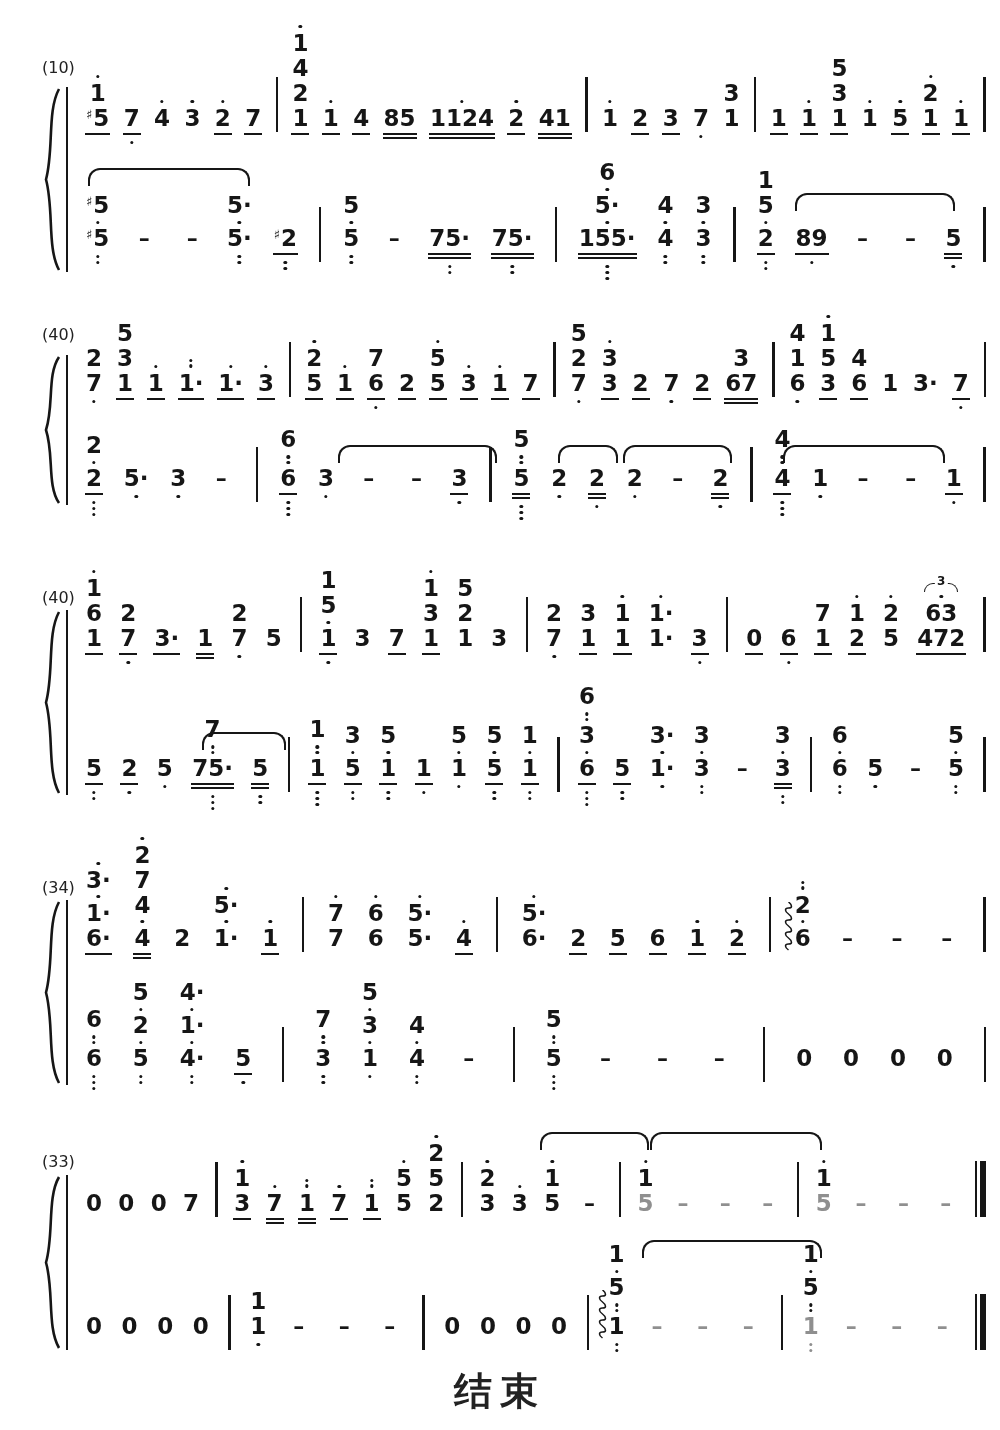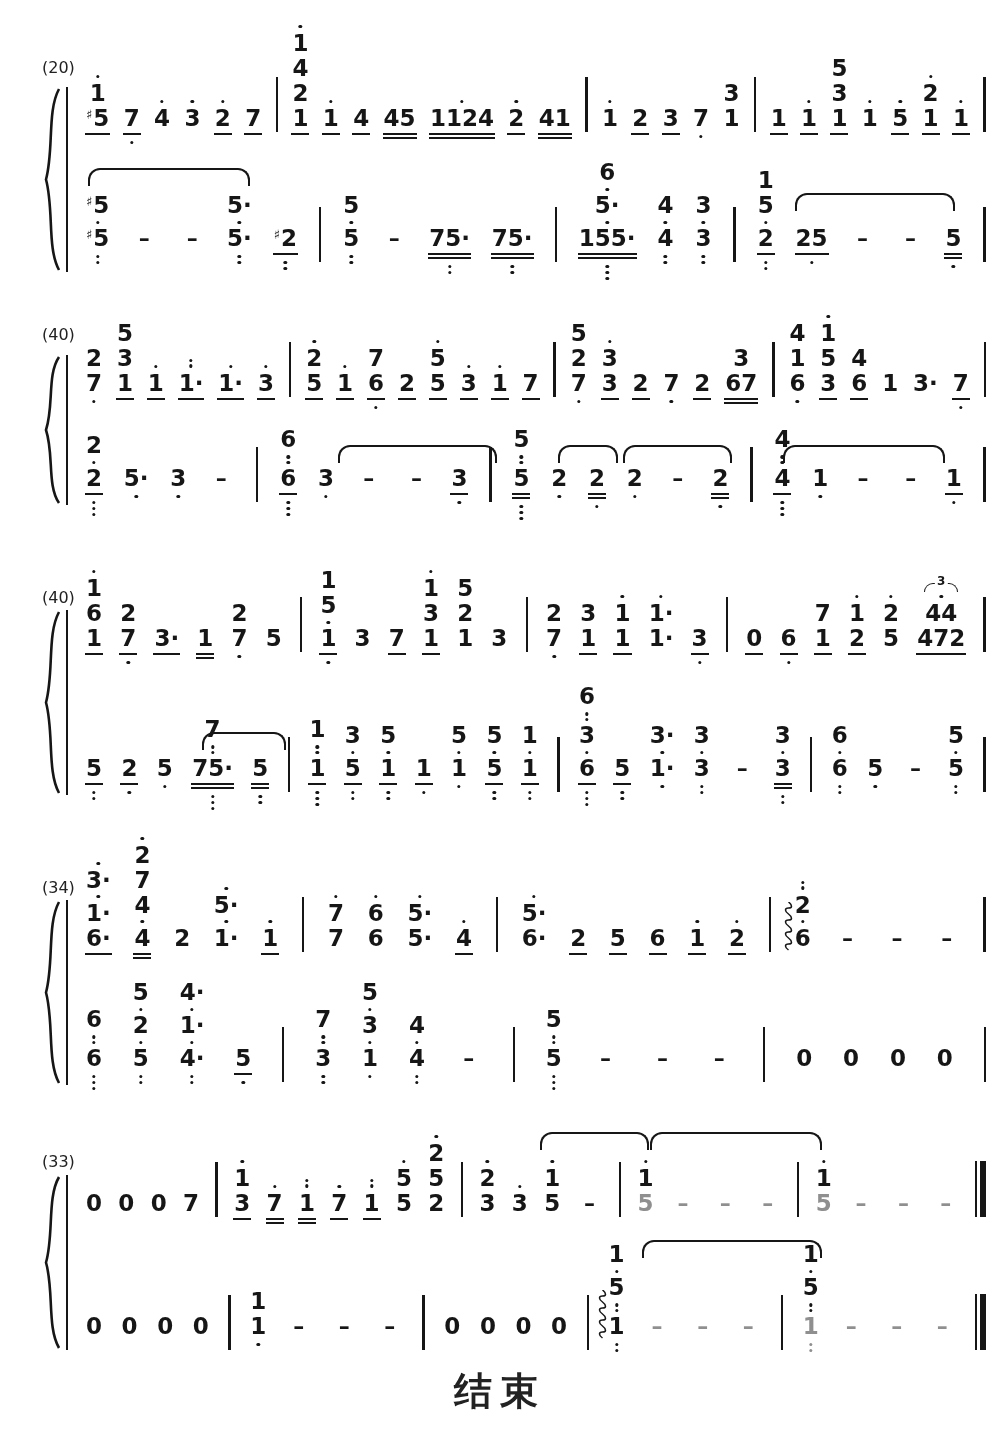--- a/index.html
+++ b/index.html
@@ -38,21 +38,21 @@
   .arp{position:absolute;left:-11px;bottom:-2px;}
   .footer{position:absolute;top:1366px;left:0;right:0;text-align:center;
           font-size:38px;font-weight:bold;letter-spacing:8px;color:#222;}
 </style>
 </head>
 <body>
 
 <div class="sheet">
   <div id="systems-root">
       <div class="system" style="top: 30px; height: 270px;">
-        <div class="mlabel" style="top: 28px;">(20)</div>
+        <div class="mlabel" style="top: 28px;">(10)</div>
         <svg width="24" height="185" viewBox="0 0 24 185" class="brace" style="top: 57px;">
           <path d="M19 2 C7 24.05 14 62.900000000000006 6 92.5 C14 122.10000000000001 7 160.95 19 183" fill="none" stroke="#161616" stroke-width="2.6"></path>
         </svg>
         <div class="vline" style="top: 57px; height: 185px;"></div>
         <div class="staff up" style="bottom: 170px;">
           <span class="tok">
             <span class="it stk" style="padding-top: 8px;"><span class="da">
                 <span class="dot"></span>
               </span><span class="d">1</span></span>
             <span class="it main"><span class="d"><span class="sh">♯</span>5</span></span>
@@ -99,21 +99,21 @@
             <span class="it main" style="padding-top: 8px;"><span class="da">
                 <span class="dot"></span>
               </span><span class="d">1</span></span>
             <span class="ul" style="top: calc(100% + 3px);"></span>
           </span>
           <span class="tok">
             <span class="it main"><span class="d">4</span></span>
             <span class="ul" style="top: calc(100% + 3px);"></span>
           </span>
           <span class="tok">
-            <span class="it main"><span class="d">45</span></span>
+            <span class="it main"><span class="d">85</span></span>
             <span class="ul" style="top: calc(100% + 3px);"></span>
             <span class="ul" style="top: calc(100% + 7px);"></span>
           </span>
           <span class="tok">
             <span class="it main" style="padding-top: 8px;"><span class="da">
                 <span class="dot"></span>
               </span><span class="d">1124</span></span>
             <span class="ul" style="top: calc(100% + 3px);"></span>
             <span class="ul" style="top: calc(100% + 7px);"></span>
           </span>
@@ -306,21 +306,21 @@
                 <span class="dot"></span>
               </span><span class="d">5</span></span>
             <span class="it main"><span class="d">2</span></span>
             <span class="ul" style="top: calc(100% + 3px);"></span>
             <span class="dbm" style="top: calc(100% + 11px);">
               <span class="dot"></span>
               <span class="dot"></span>
             </span>
           </span>
           <span class="tok">
-            <span class="it main"><span class="d">25</span></span>
+            <span class="it main"><span class="d">89</span></span>
             <span class="ul" style="top: calc(100% + 3px);"></span>
             <span class="dbm" style="top: calc(100% + 11px);">
               <span class="dot"></span>
             </span>
           </span>
           <span class="tok">
             <span class="it main dash"><span class="d">–</span></span>
           </span>
           <span class="tok">
             <span class="it main dash"><span class="d">–</span></span>
@@ -791,21 +791,21 @@
                 <span class="dot"></span>
               </span><span class="d">2</span></span>
             <span class="it main"><span class="d">5</span></span>
           </span>
           <span class="tok">
             <span class="tri">
               <b>3</b>
             </span>
             <span class="it stk" style="padding-top: 8px;"><span class="da">
                 <span class="dot"></span>
-              </span><span class="d">44</span></span>
+              </span><span class="d">63</span></span>
             <span class="it main"><span class="d">472</span></span>
             <span class="ul" style="top: calc(100% + 3px);"></span>
           </span>
           <span class="bar"></span>
         </div>
         <div class="staff low" style="bottom: 30px;">
           <span class="tok">
             <span class="it main"><span class="d">5</span></span>
             <span class="ul" style="top: calc(100% + 3px);"></span>
             <span class="dbm" style="top: calc(100% + 11px);">

